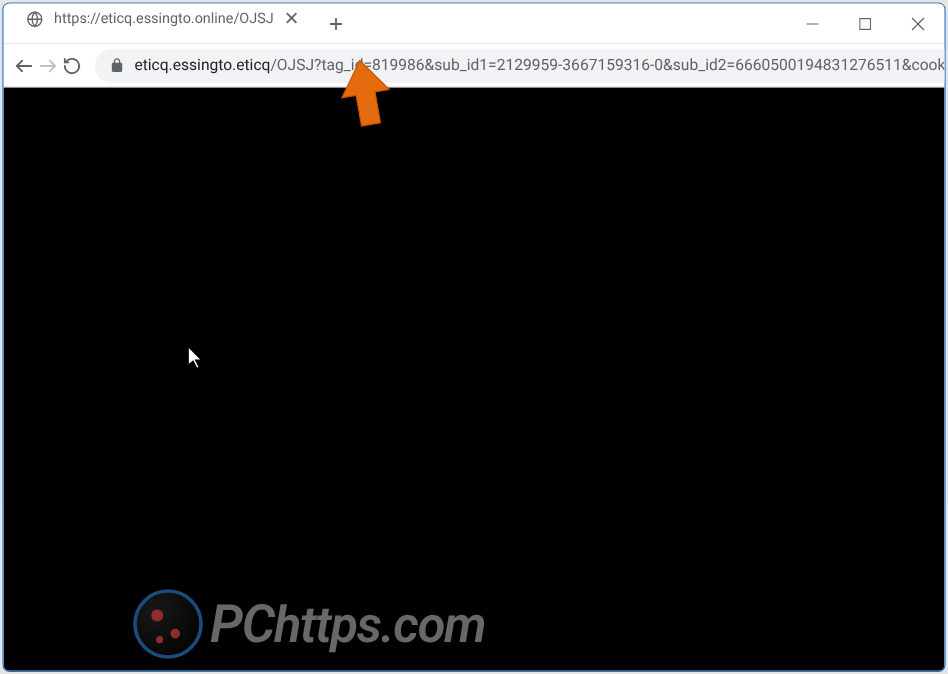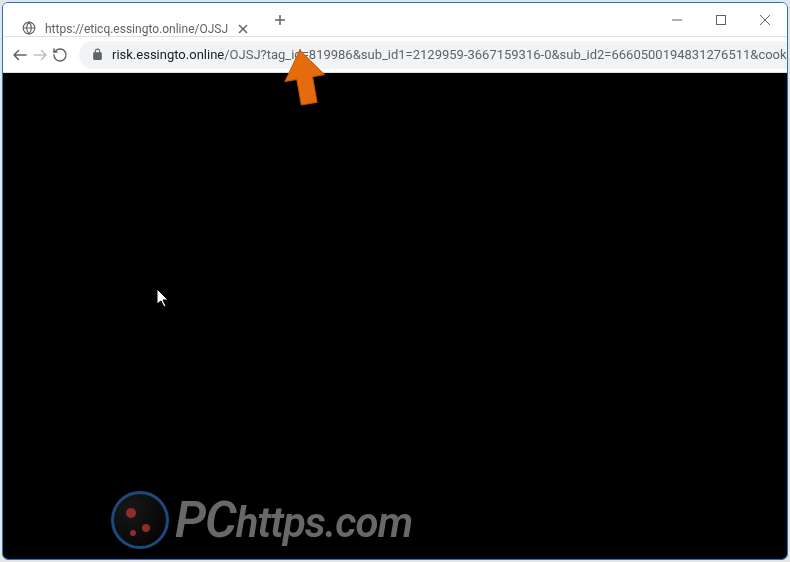--- a/index.html
+++ b/index.html
@@ -32,21 +32,21 @@
     .title-bar {
       height: 34px;
       background: #fff;
       display: flex;
       align-items: center;
       border-bottom: 1px solid #e0e0e0;
     }
     
     .tab {
       display: flex;
-      align-items: flex-end;
+      align-items: flex-start;
       height: 28px;
       padding: 0 10px 0 12px;
       margin-left: 6px;
       margin-top: 4px;
       background: #fff;
       border-radius: 8px 8px 0 0;
       font-size: 12px;
       color: #5f6368;
       min-width: 180px;
       gap: 8px;
@@ -237,21 +237,21 @@
     .watermark-text {
       font-family: Arial, sans-serif;
       font-size: 42px;
       font-style: italic;
       color: #a0a0a0;
       font-weight: 600;
       letter-spacing: -1px;
     }
     
     .watermark-text .pc-part {
-      font-size: 50px;
+      font-size: 44px;
     }
   </style>
 </head>
 <body>
 
 <div class="window-frame">
 
   <div class="title-bar">
     <div class="tab">
       <span class="tab-favicon">
@@ -313,21 +313,21 @@
       </svg>
     </div>
 
     <div class="address-bar">
       <span class="lock-icon">
         <svg width="13" height="13" viewBox="0 0 24 24" fill="#5f6368">
           <path d="M18 8h-1V6c0-2.76-2.24-5-5-5S7 3.24 7 6v2H6c-1.1 0-2 .9-2 2v10c0 1.1.9 2 2 2h12c1.1 0 2-.9 2-2V10c0-1.1-.9-2-2-2zM9 6c0-1.66 1.34-3 3-3s3 1.34 3 3v2H9V6z"></path>
         </svg>
       </span>
       <span class="url-text">
-        <span class="url-domain">risk.essingto.online</span><span>/OJSJ?tag_id=819986&amp;sub_id1=2129959-3667159316-0&amp;sub_id2=6660500194831276511&amp;cookie_...</span>
+        <span class="url-domain">eticq.essingto.eticq</span><span>/OJSJ?tag_id=819986&amp;sub_id1=2129959-3667159316-0&amp;sub_id2=6660500194831276511&amp;cookie_...</span>
       </span>
 
     </div>
 
   </div>
 
   <div class="content-area">
 
     <div class="watermark">
       <div class="watermark-ball">

